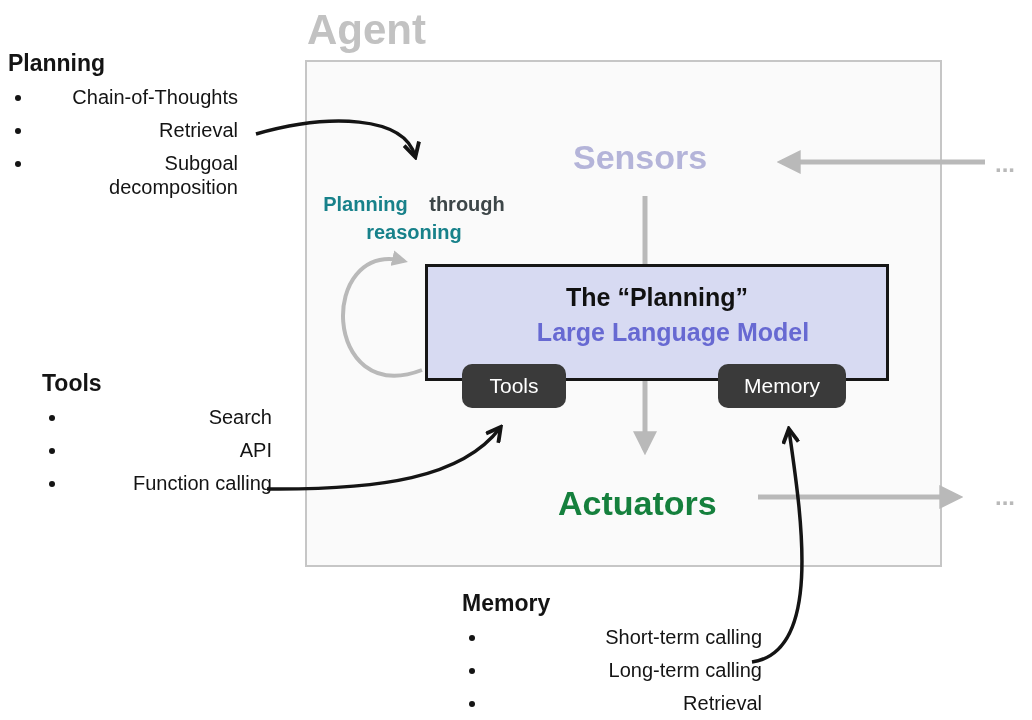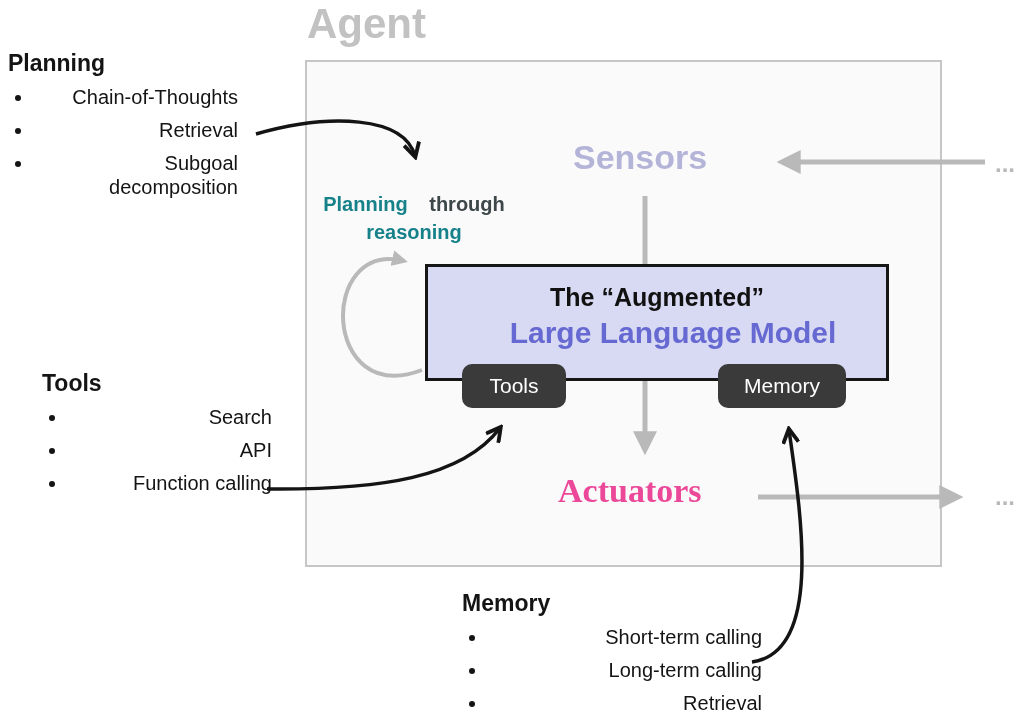--- a/index.html
+++ b/index.html
@@ -4,40 +4,40 @@
 <style>
   html,body{margin:0;padding:0;background:#ffffff;}
   body{width:1032px;height:720px;position:relative;overflow:hidden;
        font-family:"Liberation Sans", sans-serif;color:#141414;}
 
   .abs{position:absolute;}
 
   
   .agent-box{left:305px;top:60px;width:633px;height:503px;
              border:2px solid #c6c6c6;background:#fafafa;z-index:1;}
-  .agent-title{left:307px;top:0;font-size:42px;font-weight:bold;color:#c2c2c2;z-index:2;}
+  .agent-title{left:307px;top:6px;font-size:42px;font-weight:bold;color:#c2c2c2;z-index:2;}
 
   
   .sensors-label{left:573px;top:138px;font-size:34px;font-weight:bold;color:#b4b4d9;z-index:3;}
-  .actuators-label{left:558px;top:472px;font-size:34px;font-weight:bold;color:#ec4899;z-index:3;font-family:Liberation Serif, serif;}
+  .actuators-label{left:558px;top:484px;font-size:34px;font-weight:bold;color:#15803d;z-index:3;}
   .ellipsis{font-size:24px;font-weight:bold;color:#b9b9b9;z-index:3;}
   .ellipsis-in{left:995px;top:150px;}
   .ellipsis-out{left:995px;top:483px;}
 
   
   .ptr-note{left:316px;top:190px;width:196px;text-align:center;
             font-size:20px;font-weight:bold;line-height:28px;z-index:3;}
   .teal{color:#17818a;}
   .dark{color:#3d4648;margin-left:16px;}
 
   
   .llm-box{left:425px;top:264px;width:458px;height:98px;background:#d7daf2;
            border:3px solid #161616;z-index:4;text-align:center;padding-top:13px;box-sizing:content-box;}
   .llm-line1{font-size:25px;font-weight:bold;color:#111;line-height:35px;}
-  .llm-line2{font-size:30px;font-weight:bold;color:#6769d2;line-height:35px;margin-left:32px;}
+  .llm-line2{font-size:25px;font-weight:bold;color:#6769d2;line-height:35px;margin-left:32px;}
 
   
   .tab{z-index:4;background:#3a3a3a;color:#ffffff;border-radius:10px;
        display:flex;align-items:center;justify-content:center;
        font-size:21px;}
   .tab-tools{left:462px;top:364px;width:104px;height:44px;}
   .tab-memory{left:718px;top:364px;width:128px;height:44px;}
 
   
   .note{z-index:6;}
@@ -76,21 +76,21 @@
 <div class="abs actuators-label">Actuators</div>
 <div class="abs ellipsis ellipsis-in">...</div>
 <div class="abs ellipsis ellipsis-out">...</div>
 
 <div class="abs ptr-note">
   <span class="teal">Planning</span><span class="dark"> through</span><br>
   <span class="teal">reasoning</span>
 </div>
 
 <div class="abs llm-box">
-  <div class="llm-line1">The “Augmented”</div>
+  <div class="llm-line1">The “Planning”</div>
   <div class="llm-line2">Large Language Model</div>
 </div>
 
 <div class="abs tab tab-tools">
   <span>Tools</span>
 </div>
 <div class="abs tab tab-memory">
   <span>Memory</span>
 </div>
 

